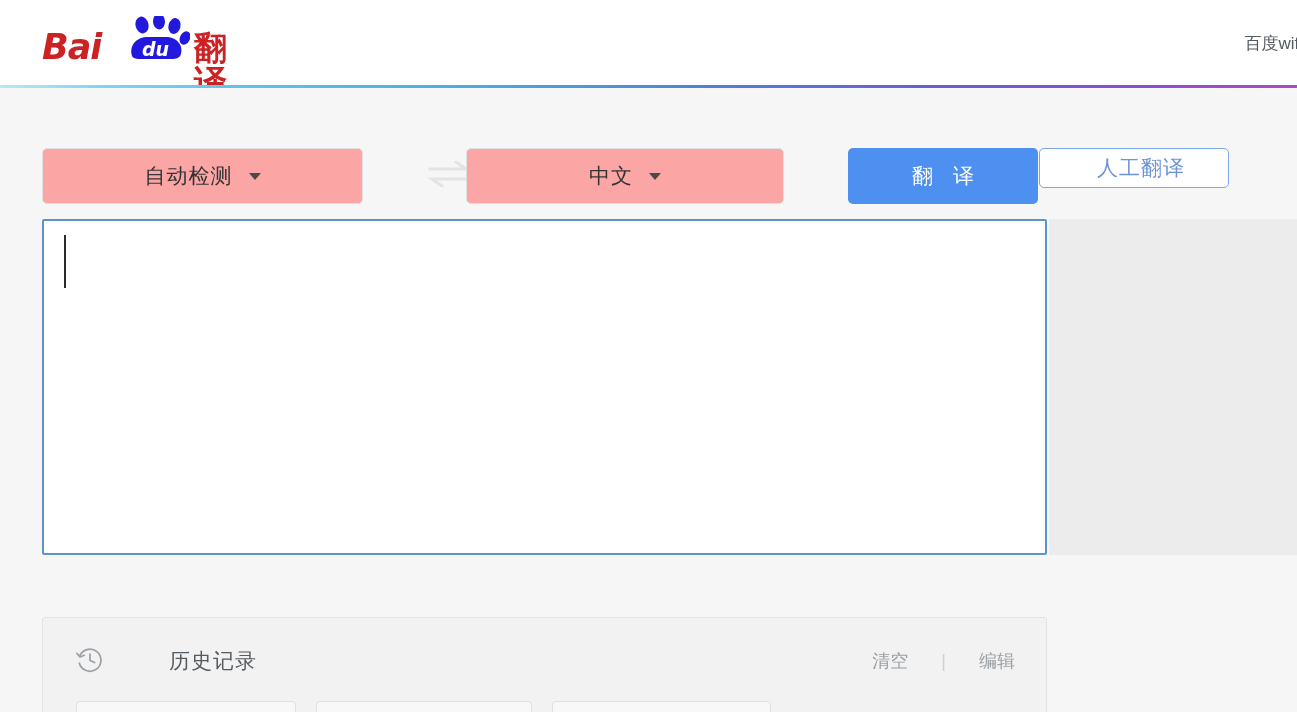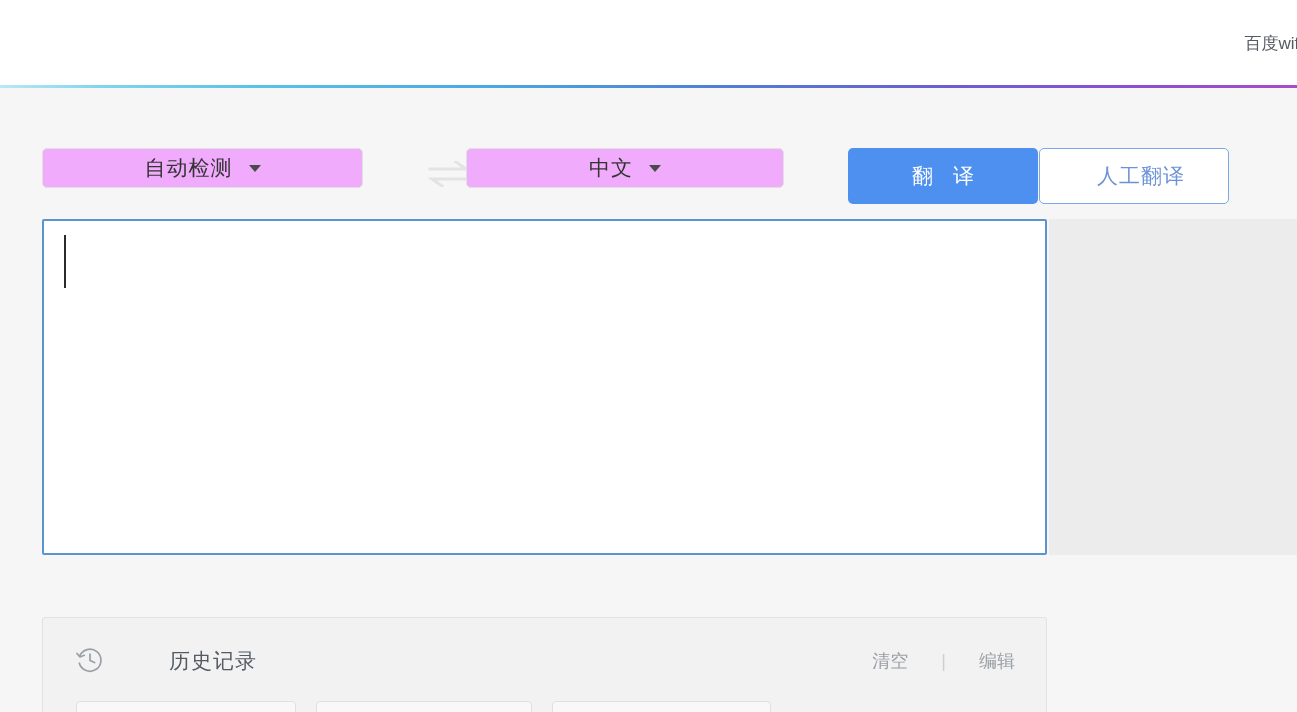--- a/index.html
+++ b/index.html
@@ -59,22 +59,22 @@
   .main {
     position: absolute; left: 0; top: 88px;
     width: 1297px; height: 624px;
     background: #f6f6f6;
   }
 
   
   .ctrl-bar { position: absolute; left: 42px; top: 60px; height: 56px; }
 
   .lang-select {
-    position: absolute; top: 0; height: 40px;
-    background: #f0abfc;
+    position: absolute; top: 0; height: 56px;
+    background: #fca5a5;
     border: 1px solid #e0e0e0;
     border-radius: 5px;
     display: flex; align-items: center; justify-content: center;
     cursor: pointer;
   }
   .lang-src { left: 0; width: 321px; }
   .lang-tgt { left: 424px; width: 318px; }
   .lang-text {
     font-size: 21px; color: #333333;
     letter-spacing: 1px;
@@ -101,21 +101,21 @@
     background: #4e90f0;
     border: none; border-radius: 5px;
     color: #ffffff; font-size: 21px; letter-spacing: 7px;
     text-indent: 7px;
     cursor: pointer;
     font-family: "Liberation Sans", sans-serif;
     margin-left: 25px;
   }
   .btn-manual {
     position: absolute; left: 997px; top: 0;
-    width: 190px; height: 56px;
+    width: 190px; height: 40px;
     background: #ffffff;
     border: 1px solid #7aa8e8;
     border-radius: 5px;
     color: #6d93d6; font-size: 21px; letter-spacing: 1px;
     cursor: pointer;
     font-family: "Liberation Sans", sans-serif;
     padding-left: 20px;
   }
 
   
@@ -194,20 +194,34 @@
     font-family: "Liberation Sans", sans-serif;
   }
 </style>
 </head>
 <body>
 
 <div id="root">
 
   <div class="header">
 
+    <div class="logo">
+      <span class="logo-bai">Bai</span>
+      <span class="logo-paw">
+        <svg width="62" height="44" viewBox="0 0 62 44" xmlns="http://www.w3.org/2000/svg">
+          <ellipse cx="14" cy="9" rx="6.5" ry="8.5" fill="#2319dc" transform="rotate(-12 14 9)"></ellipse>
+          <ellipse cx="31" cy="5.5" rx="6" ry="8" fill="#2319dc" transform="rotate(-3 31 5.5)"></ellipse>
+          <ellipse cx="46.5" cy="10" rx="6" ry="8" fill="#2319dc" transform="rotate(14 46.5 10)"></ellipse>
+          <ellipse cx="57" cy="22" rx="5" ry="7" fill="#2319dc" transform="rotate(26 57 22)"></ellipse>
+          <path d="M4 40 C1 31 7 22 18 21 L40 21 C50 22 55 30 53 38 C52 42 48 43 44 43 L12 43 C7 43 5 42 4 40 Z" fill="#2319dc"></path>
+          <text x="14" y="40" font-family="DejaVu Sans, sans-serif" font-size="19" font-weight="bold" font-style="italic" fill="#ffffff">du</text>
+        </svg>
+      </span>
+      <span class="logo-fanyi">翻译</span>
+    </div>
 
     <div class="header-right">百度wifi</div>
 
     <div class="header-gradient"></div>
   </div>
 
   <div class="main">
 
     <div class="ctrl-bar">
 

